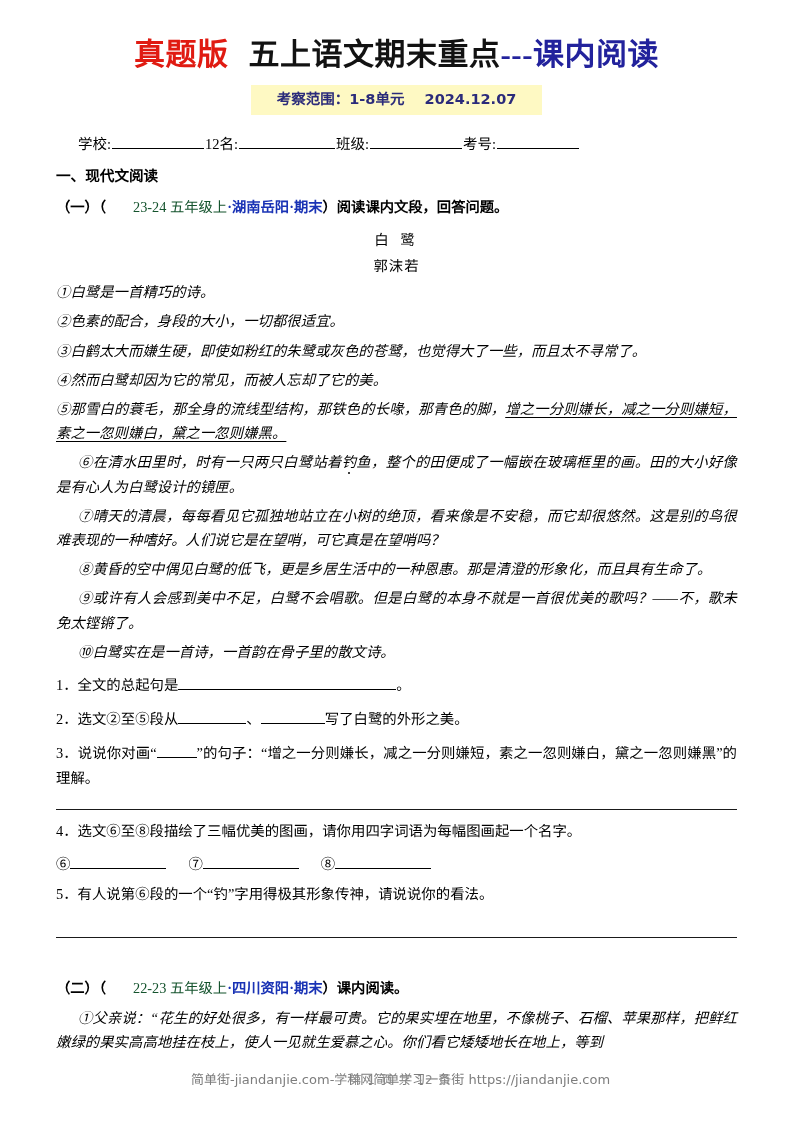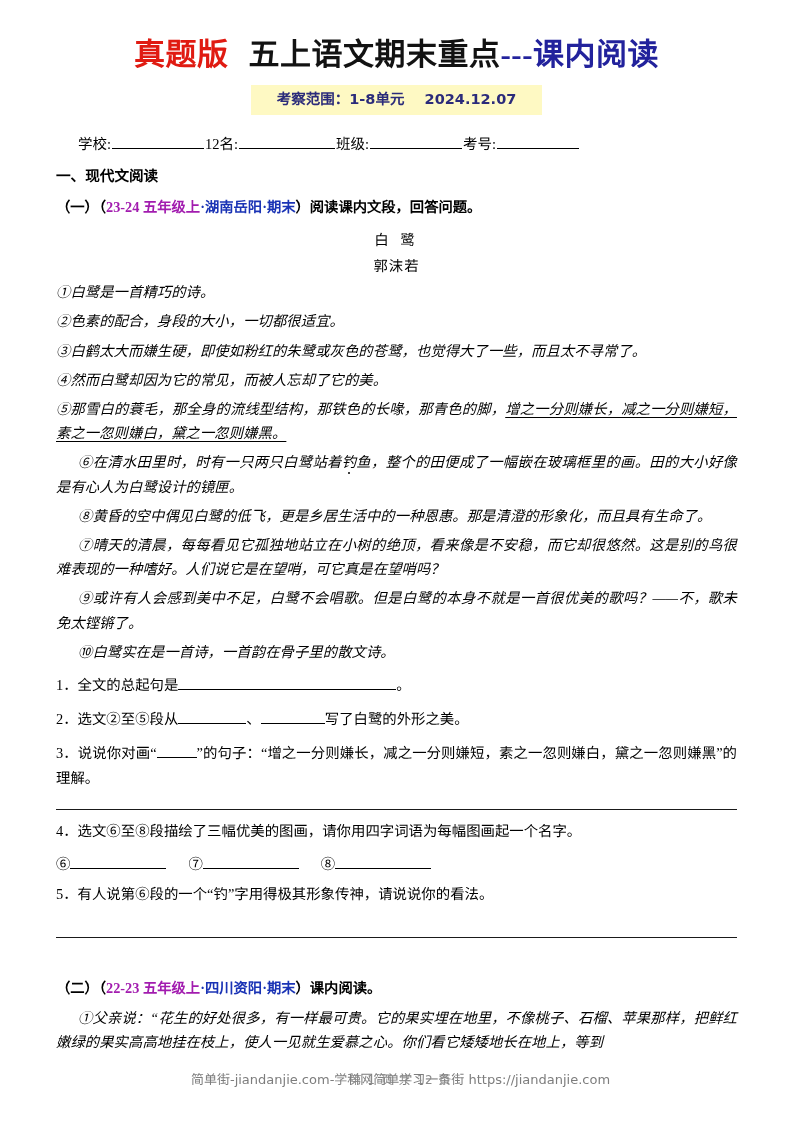--- a/index.html
+++ b/index.html
@@ -89,21 +89,21 @@
     font-weight: bold;
     margin-top: 11px;
     font-family: "Liberation Serif", "DejaVu Serif", serif;
   }
   .sub-h {
     font-size: 14.3px;
     font-weight: bold;
     margin-top: 10px;
     white-space: nowrap;
   }
-  .src-red  { color: #a21caf; font-weight: bold; }
+  .src-red  { color: #14532d; font-weight: normal; margin-left: 27px; }
   .src-blue { color: #1a33b5; font-weight: bold; }
 
   
   .art-title {
     text-align: center;
     font-size: 14.5px;
     margin-top: 12px;
     letter-spacing: 4px;
     font-weight: normal;
   }
@@ -221,22 +221,22 @@
 
   <div class="para">①白鹭是一首精巧的诗。</div>
   <div class="para">②色素的配合，身段的大小，一切都很适宜。</div>
   <div class="para">③白鹤太大而嫌生硬，即使如粉红的朱鹭或灰色的苍鹭，也觉得大了一些，而且太不寻常了。</div>
   <div class="para">④然而白鹭却因为它的常见，而被人忘却了它的美。</div>
 
   <div class="para"><span>⑤那雪白的蓑毛，那全身的流线型结构，那铁色的长喙，那青色的脚，</span><span class="uline">增之一分则嫌长，减之一分则嫌短，素之一忽则嫌白，黛之一忽则嫌黑。</span></div>
 
   <div class="para ind"><span>⑥在清水田里时，时有一只两只白鹭站着</span><span class="dotmark">钓</span><span>鱼，整个的田便成了一幅嵌在玻璃框里的画。田的大小好像是有心人为白鹭设计的镜匣。</span></div>
 
+  <div class="para ind">⑦晴天的清晨，每每看见它孤独地站立在小树的绝顶，看来像是不安稳，而它却很悠然。这是别的鸟很难表现的一种嗜好。人们说它是在望哨，可它真是在望哨吗？</div>
   <div class="para ind">⑧黄昏的空中偶见白鹭的低飞，更是乡居生活中的一种恩惠。那是清澄的形象化，而且具有生命了。</div>
-  <div class="para ind">⑦晴天的清晨，每每看见它孤独地站立在小树的绝顶，看来像是不安稳，而它却很悠然。这是别的鸟很难表现的一种嗜好。人们说它是在望哨，可它真是在望哨吗？</div>
   <div class="para ind">⑨或许有人会感到美中不足，白鹭不会唱歌。但是白鹭的本身不就是一首很优美的歌吗？——不，歌未免太铿锵了。</div>
   <div class="para ind">⑩白鹭实在是一首诗，一首韵在骨子里的散文诗。</div>
 
   <div class="q"><span>1．全文的总起句是</span><span class="q-inline-blank bk-220"></span><span>。</span></div>
 
   <div class="q"><span>2．选文②至⑤段从</span><span class="q-inline-blank bk-70"></span><span>、</span><span class="q-inline-blank bk-66"></span><span>写了白鹭的外形之美。</span></div>
 
   <div class="q"><span>3．说说你对画“</span><span class="q-inline-blank bk-44"></span><span>”的句子：“增之一分则嫌长，减之一分则嫌短，素之一忽则嫌白，黛之一忽则嫌黑”的理解。</span></div>
 
   <hr class="ansline">

